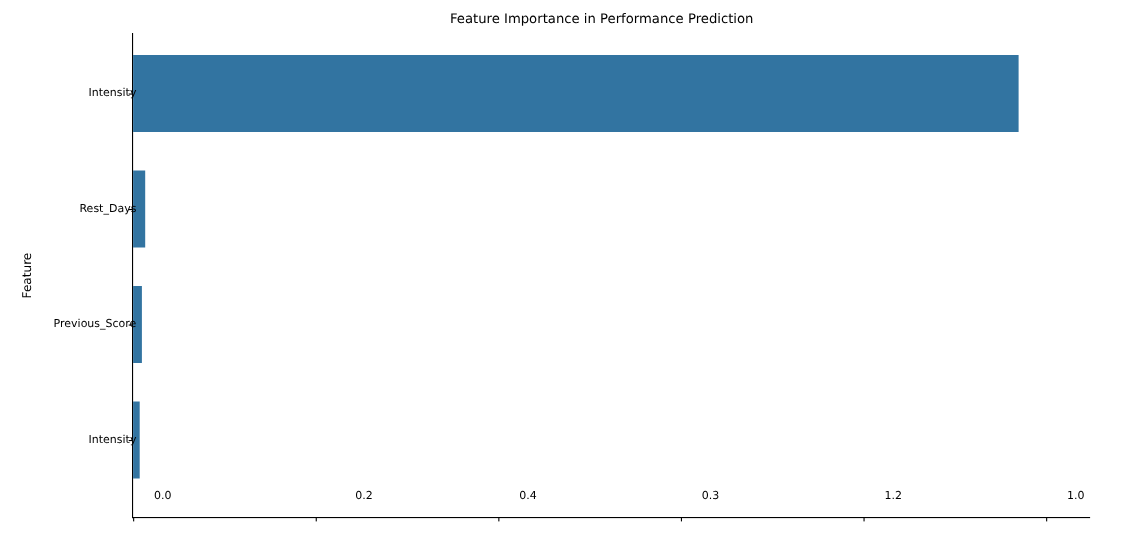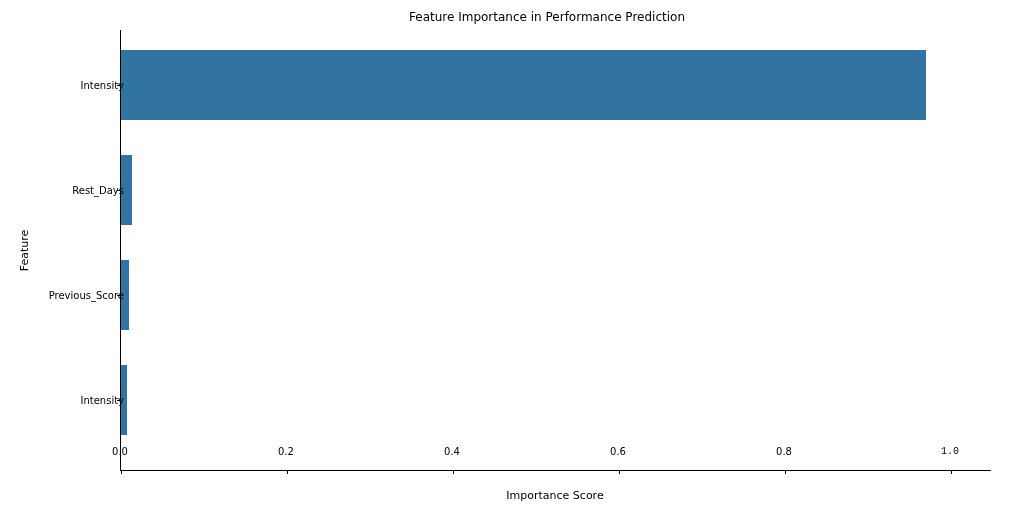--- a/index.html
+++ b/index.html
@@ -53,20 +53,21 @@
     left: -4px;
     width: 4px;
     height: 1px;
     background: #000;
   }
   .xtick-label {
     position: absolute;
     top: 446px;
     transform: translateX(-50%);
     font-size: 10px;
+    margin-left: 28px;
   }
   .xtick-mark {
     position: absolute;
     top: 440px;
     width: 1px;
     height: 4px;
     background: #000;
   }
   .xlabel {
     position: absolute;
@@ -117,23 +118,22 @@
     <div class="xtick-mark" style="left:664px;"></div>
     <div class="xtick-mark" style="left:830px;"></div>
   </div>
 
   <div class="ytick" style="top:85px;">Intensity</div>
   <div class="ytick" style="top:190px;">Rest_Days</div>
   <div class="ytick" style="top:295px;text-align:right;">Previous_Score</div>
   <div class="ytick" style="top:400px;">Intensity</div>
 
   <div class="xtick-label" style="left:120px;">0.0</div>
-  <div class="xtick-label" style="left:286px;">0.2</div>
+  <div class="xtick-label" style="left:303px;">0.2</div>
   <div class="xtick-label" style="left:452px;text-align:center;">0.4</div>
-  <div class="xtick-label" style="left:618px;">0.6</div>
-  <div class="xtick-label" style="left:784px;">0.8</div>
-  <div class="xtick-label" style="left:950px;font-family:Liberation Mono, monospace;">1.0</div>
+  <div class="xtick-label" style="left:618px;">0.3</div>
+  <div class="xtick-label" style="left:784px;">1.2</div>
+  <div class="xtick-label" style="left:950px;">1.0</div>
 
-  <div class="xlabel">Importance Score</div>
   <div class="ylabel">
     <div class="ylabel-inner">Feature</div>
   </div>
 </div>
 
 </body></html>

